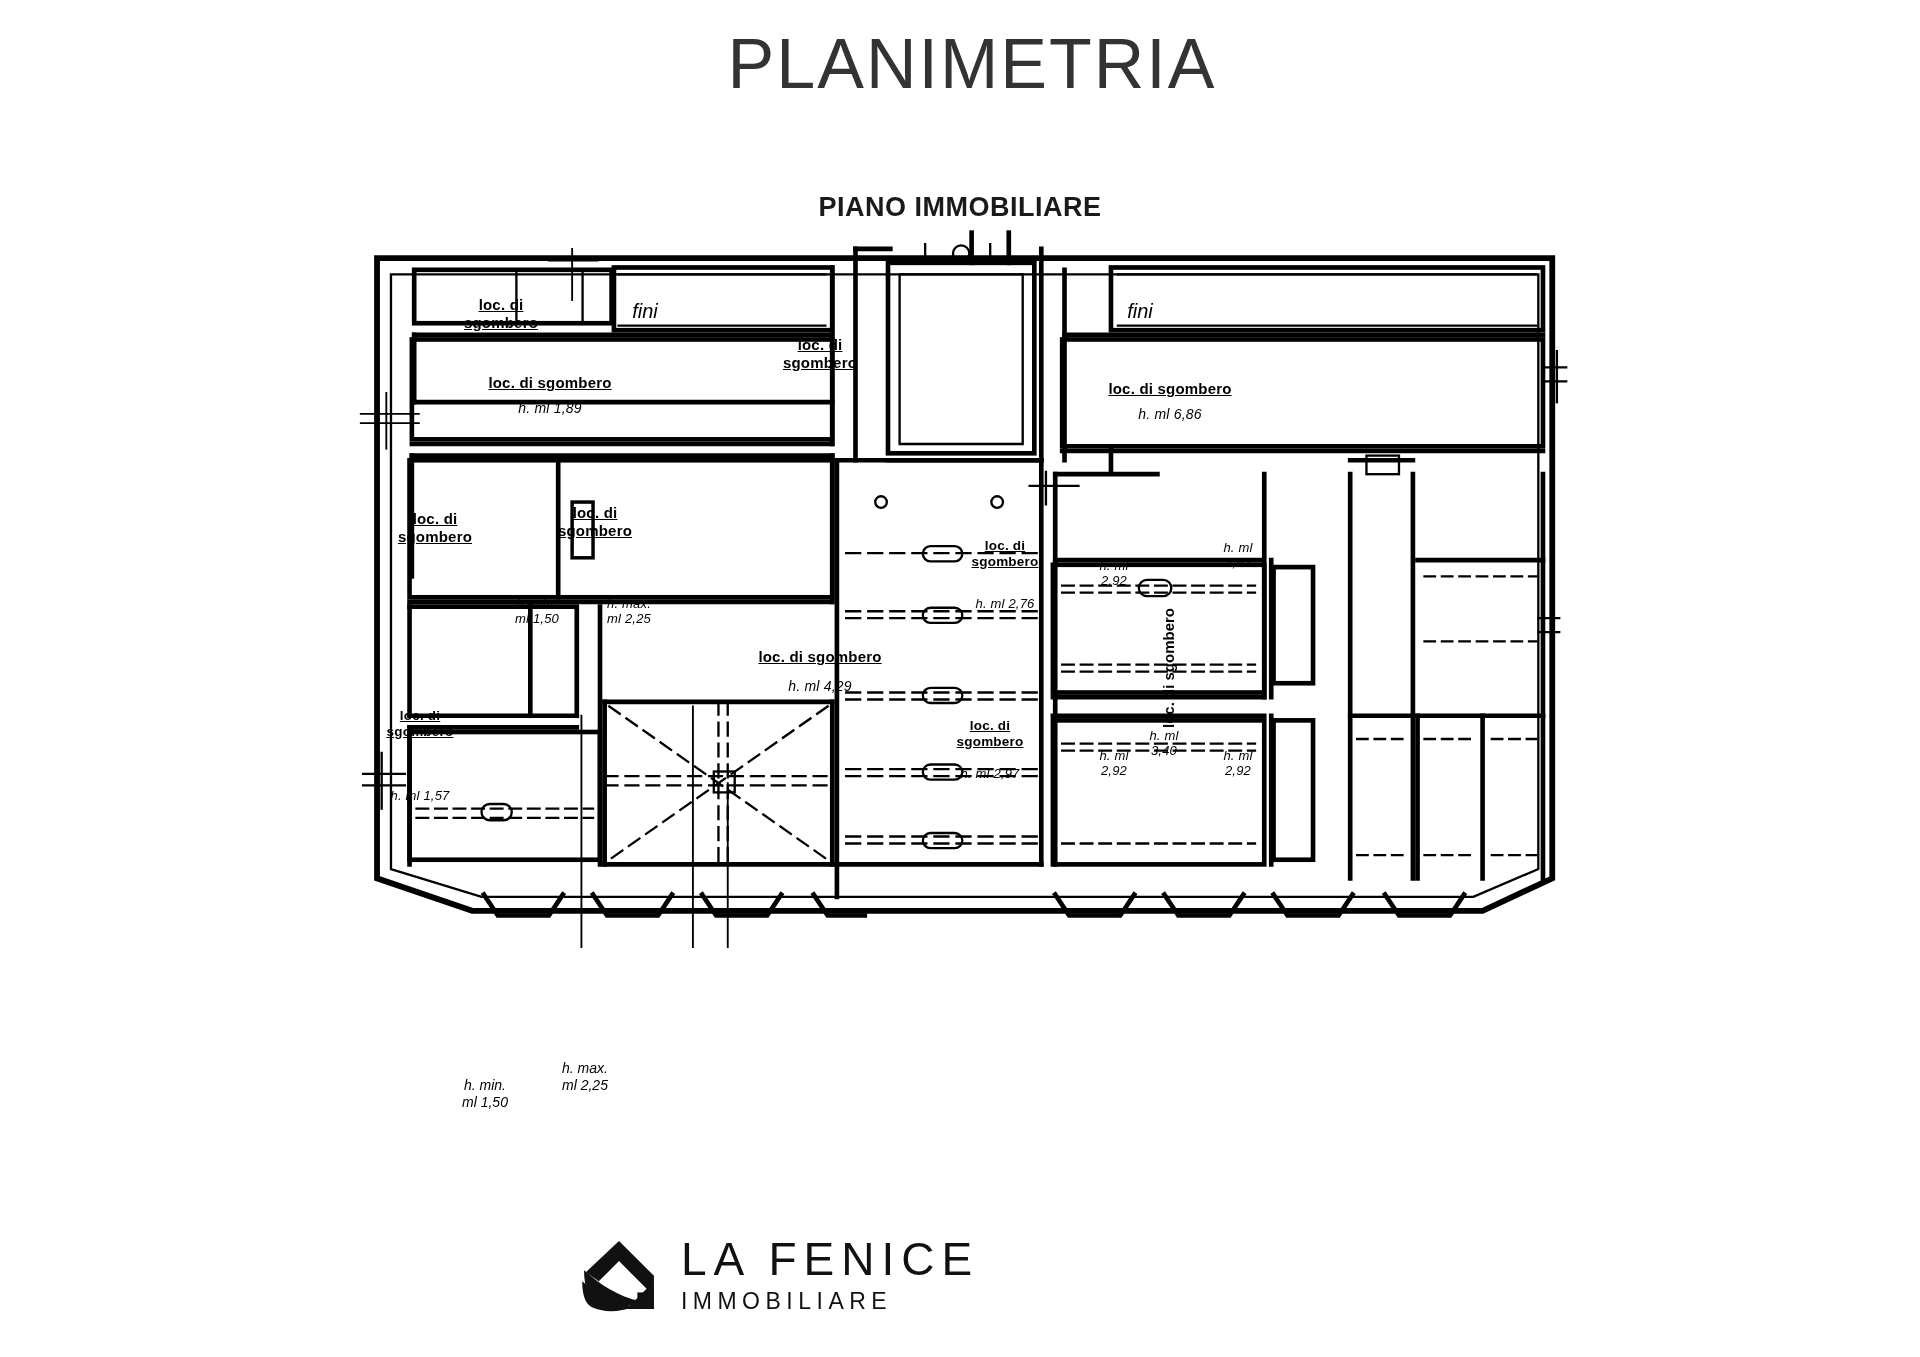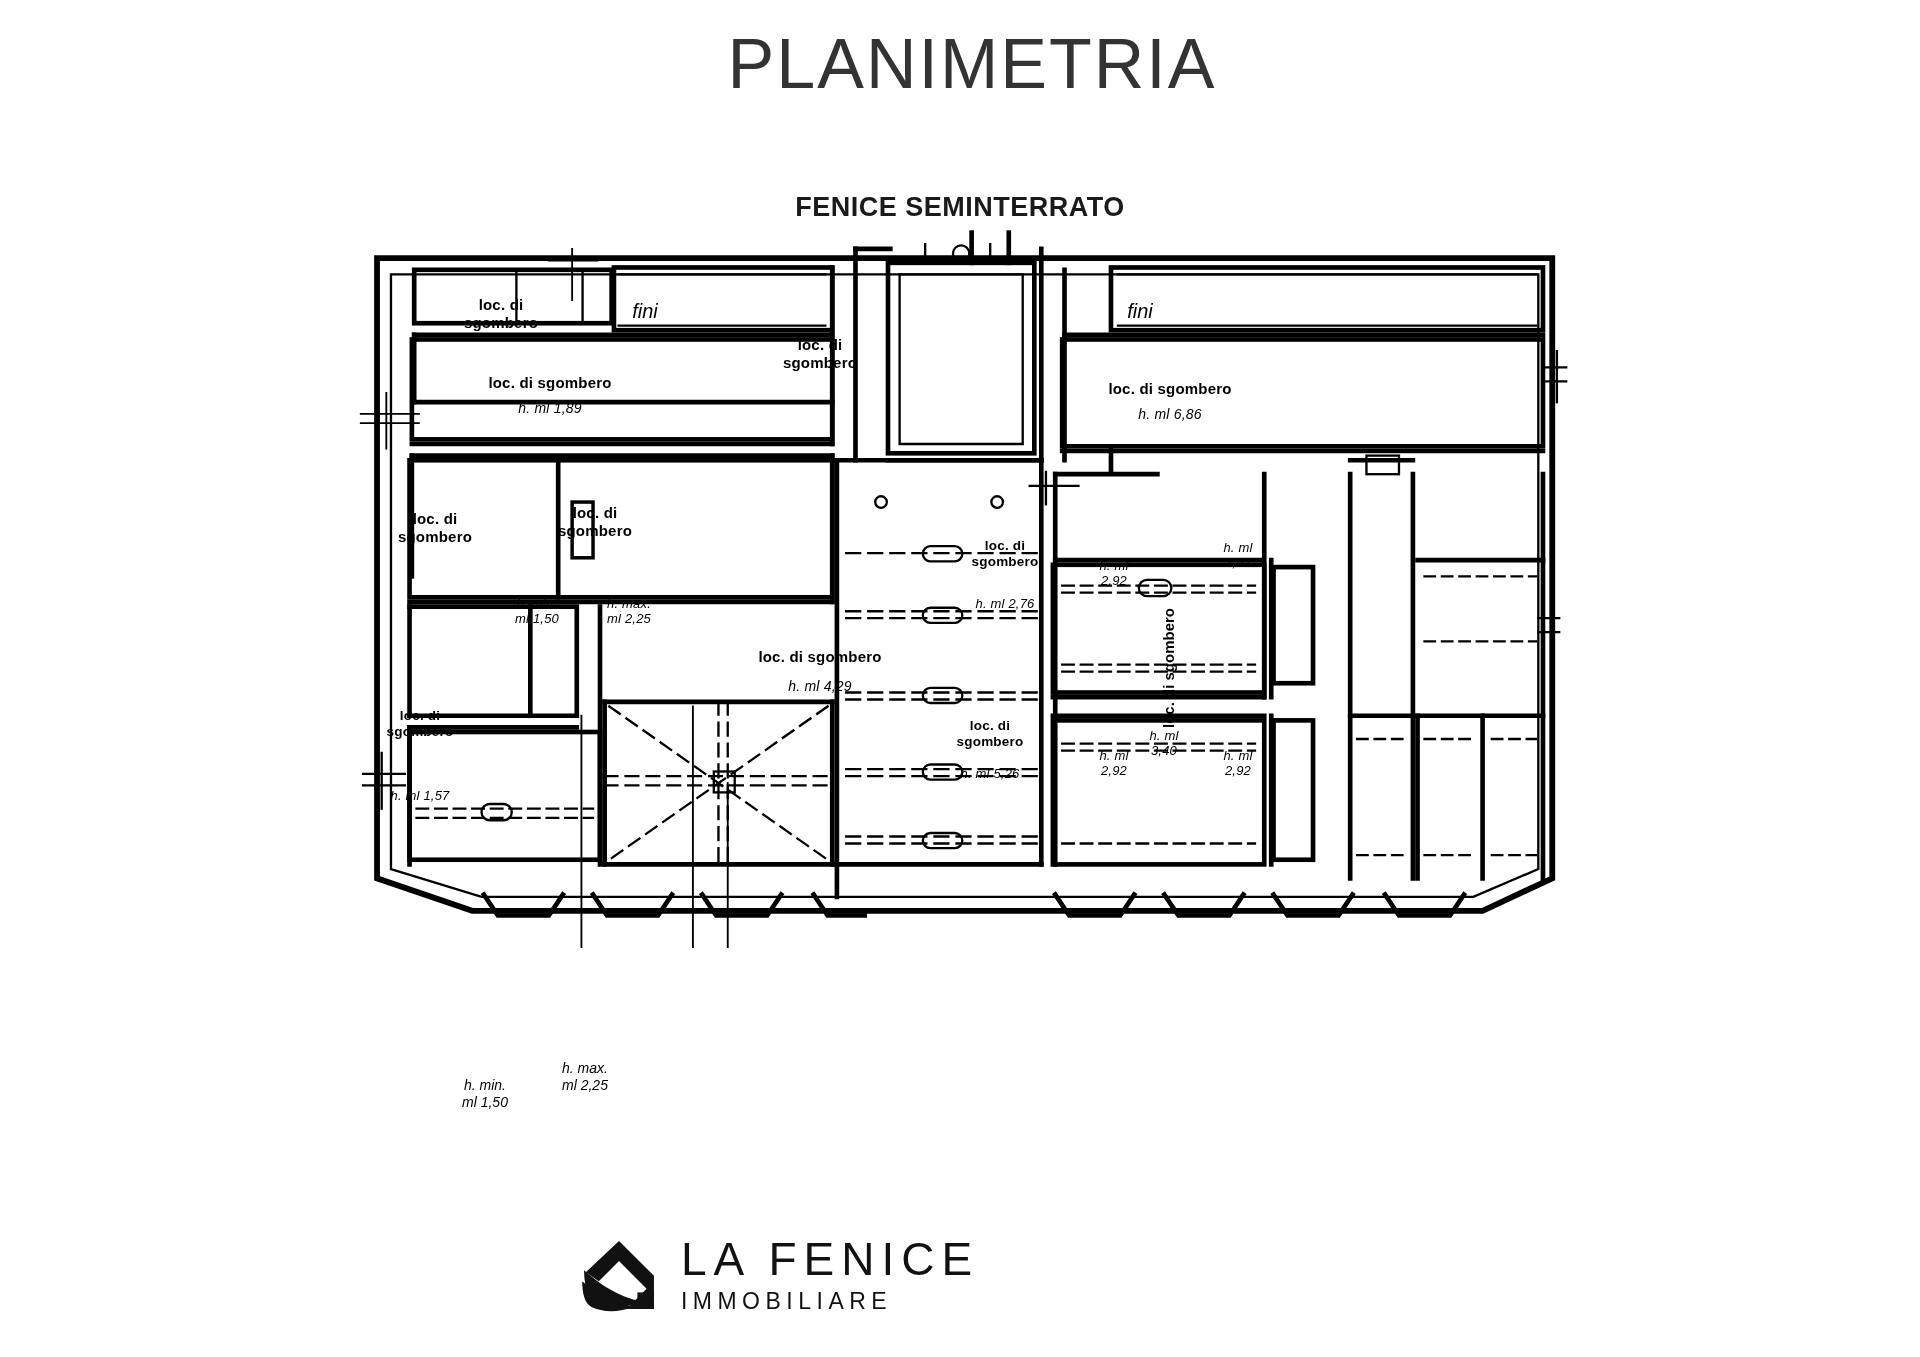--- a/index.html
+++ b/index.html
@@ -57,20 +57,21 @@
     text-align: center;
     color: #000;
     line-height: 1.18;
     white-space: pre-line;
     pointer-events: none;
   }
   .lbl-room {
     font-weight: bold;
     font-size: 15px;
     letter-spacing: 0.2px;
+    text-decoration: underline;
   }
   .lbl-room.sm { font-size: 13.5px; }
   .lbl-h {
     font-style: italic;
     font-size: 14px;
     font-weight: 500;
     letter-spacing: 0.2px;
   }
   .lbl-h.sm { font-size: 13px; }
   .lbl-fini {
@@ -129,21 +130,21 @@
     letter-spacing: 5.5px;
     color: #111;
     margin-top: 8px;
   }
 </style>
 </head>
 <body>
 
 <div id="page-title">PLANIMETRIA</div>
 
-<div id="floor-subtitle">FENICE SEMINTERRATO</div>
+<div id="floor-subtitle">PIANO IMMOBILIARE</div>
 
 <div id="plan-canvas">
 
   <svg id="plan-svg" width="1360" height="720" viewBox="0 0 1060 620">
     <g fill="none" stroke="#000" stroke-linecap="square">
 
       <g stroke-width="5">
         <path d="M 28 26 L 28 560 L 110 588 L 980 588 L 1040 560 L 1040 26 Z"></path>
       </g>
       <g stroke-width="2">
@@ -366,21 +367,21 @@
 
   <div class="lbl lbl-room" style="left:430px; top:420px; width:220px;">loc. di sgombero</div>
   <div class="lbl lbl-h" style="left:430px; top:450px; width:220px;">h. ml 4,29</div>
 
   <div class="lbl lbl-room sm" style="left:660px; top:310px; width:130px;">loc. di
 sgombero</div>
   <div class="lbl lbl-h sm" style="left:650px; top:368px; width:150px;">h. ml 2,76</div>
 
   <div class="lbl lbl-room sm" style="left:640px; top:490px; width:140px;">loc. di
 sgombero</div>
-  <div class="lbl lbl-h sm" style="left:640px; top:538px; width:140px;">h. ml 5,26</div>
+  <div class="lbl lbl-h sm" style="left:640px; top:538px; width:140px;">h. ml 2,97</div>
 
   <div class="lbl lbl-room sm" style="left:70px; top:480px; width:140px;">loc. di
 sgombero</div>
   <div class="lbl lbl-h sm" style="left:60px; top:560px; width:160px;">h. ml 1,57</div>
 
   <div class="lbl lbl-vert" style="left:880px; top:330px; height:220px;">loc. di sgombero</div>
 
   <div class="lbl lbl-h sm" style="left:806px; top:330px; width:56px;">h. ml
 2,92</div>
   <div class="lbl lbl-h sm" style="left:930px; top:312px; width:56px;">h. ml

